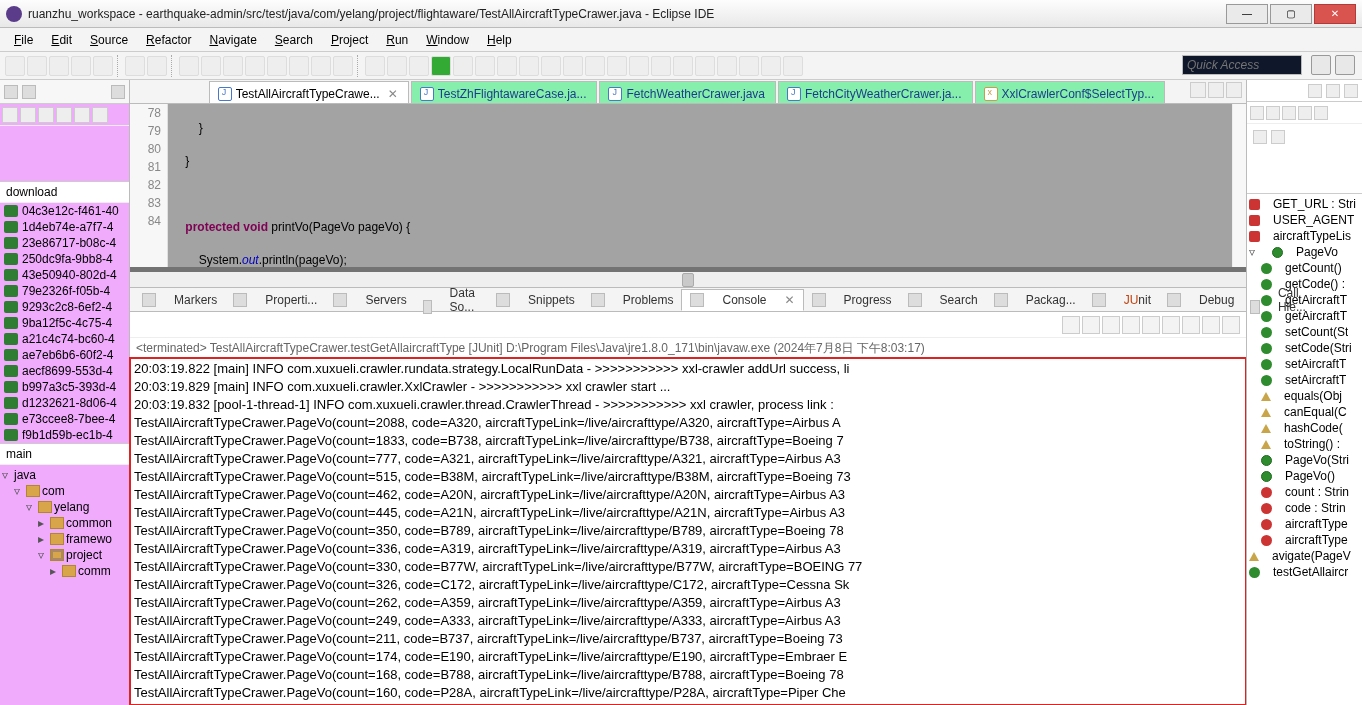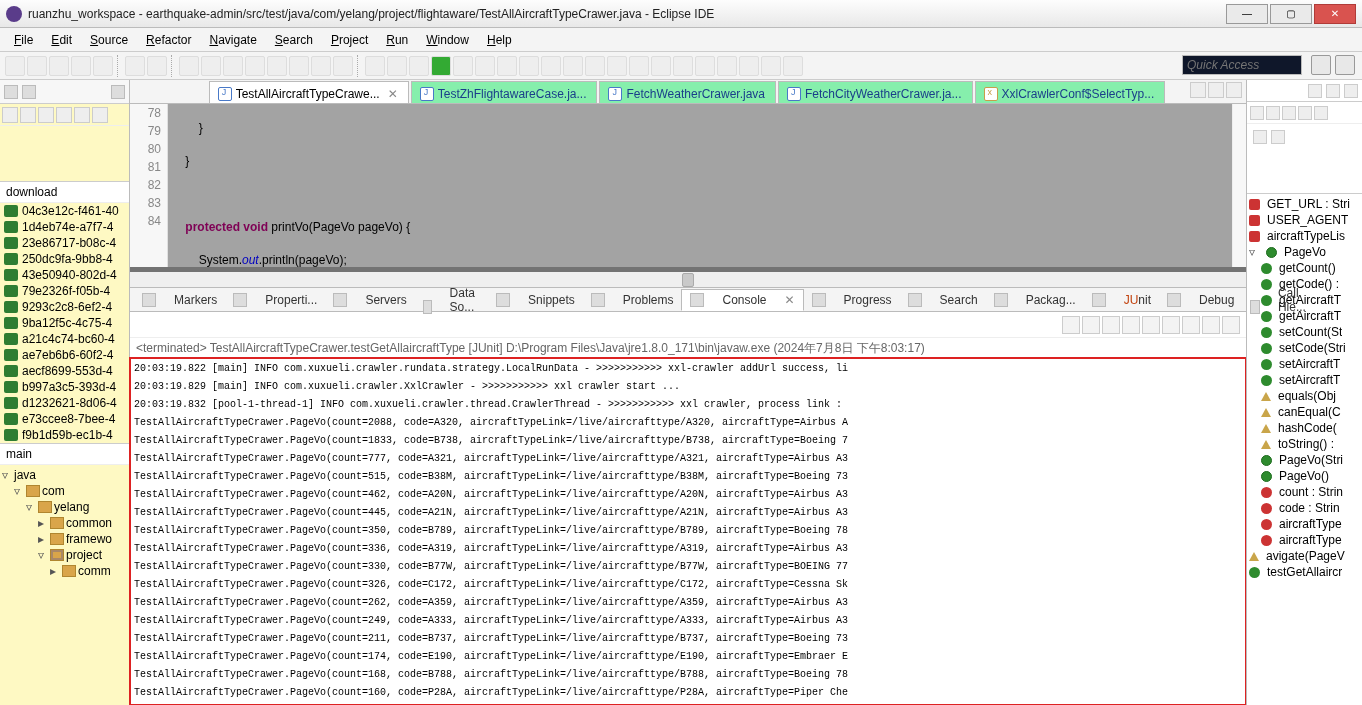--- a/index.html
+++ b/index.html
@@ -23,21 +23,21 @@
 .maintoolbar .tbtn { width:20px; height:20px; margin:0 1px; background:#eee; border:1px solid #ddd; border-radius:2px;}
 .maintoolbar .tgroup-sep { width:4px; height:22px; border-left:1px dotted #aaa; margin:0 3px;}
 .quick-access { position:absolute; right:60px; top:3px; width:120px; height:20px; border:1px solid #bbb; background:#0f172a; color:#777; padding:2px 4px; font-style:italic;}
 .persp-btns { position:absolute; right:6px; top:3px; display:flex; gap:2px;}
 .persp-btns .tbtn { border:1px solid #999; background:#e8e8e8;}
 
 
 .workbench { flex:1; display:flex; min-height:0; }
 
 
-.leftcol { width:130px; display:flex; flex-direction:column; border-right:1px solid #bbb; background:#fef9c3;}
+.leftcol { width:130px; display:flex; flex-direction:column; border-right:1px solid #bbb; background:#f0abfc;}
 .view-head { height:24px; border-bottom:1px solid #ccc; display:flex; align-items:center; padding:0 4px; gap:4px; background:#f7f7f7;}
 .view-head .icon { width:14px; height:14px; background:#ddd; border:1px solid #bbb;}
 .mini-toolbar { height:22px; display:flex; align-items:center; padding:0 2px; gap:2px; border-bottom:1px solid #eee;}
 .mini-toolbar .sbtn { width:16px;height:16px;background:#eee;border:1px solid #ccc;}
 .pkg-explore-body1 { height:56px; border-bottom:1px solid #ccc; }
 .download-hdr { padding:3px 6px; background:#fff; border-bottom:1px solid #eee;}
 .file-list { overflow:hidden; }
 .file-item { display:flex; align-items:center; gap:4px; padding:1px 4px; white-space:nowrap;}
 .file-item .xicon { width:14px;height:12px;background:#2e7d32;border-radius:2px;}
 .tree { padding:2px 2px;}
@@ -70,31 +70,31 @@
 
 
 .bottom-tabs { height:24px; display:flex; align-items:center; background:#f4f4f4; border-bottom:1px solid #bbb; padding-left:4px; position:relative;}
 .bottom-tabs .btab { padding:3px 8px; display:flex; align-items:flex-end; gap:18px; color:#333;}
 .bottom-tabs .btab.active { background:#fff; border:1px solid #bbb; border-bottom-color:#fff;}
 .bottom-tabs .bicon{width:14px;height:14px;background:#ddd;border:1px solid #bbb;}
 .bottom-tabs .mu{color:#c2410c;}
 .bottom-toolbar { height:26px; display:flex; align-items:center; justify-content:flex-end; gap:2px; padding:0 6px; background:#fff; border-bottom:1px solid #eee;}
 .bottom-toolbar .cbtn{width:18px;height:18px;border:1px solid #ccc;background:#f3f3f3;}
 .console-desc { height:20px; padding:2px 6px; color:#666; background:#fff; border-bottom:1px solid #eee; white-space:nowrap; overflow:hidden;}
-.console { flex:1; background:#fff; outline:2px solid #d22; outline-offset:-1px; font-family:Liberation Mono, monospace; font-size:10px; white-space:pre; overflow:hidden; padding:2px 4px; line-height:18px;}
+.console { flex:1; background:#fff; outline:2px solid #d22; outline-offset:-1px; font-family:Liberation Sans, sans-serif; font-size:13px; white-space:pre; overflow:hidden; padding:2px 4px; line-height:18px;}
 
 
 .rightcol { width:116px; border-left:1px solid #bbb; background:#fff; display:flex; flex-direction:column;}
 .rightcol .rv-tabs{height:22px;display:flex;align-items:center;justify-content:flex-end;gap:4px;padding:0 4px;border-bottom:1px solid #ccc;}
 .rightcol .rv-tabs .ricon{width:14px;height:14px;background:#eee;border:1px solid #ccc;}
 .rightcol .rv-tool{height:22px;display:flex;align-items:center;gap:2px;padding:0 3px;border-bottom:1px solid #eee;}
 .rightcol .rv-tool .ricon{width:14px;height:14px;background:#eee;border:1px solid #ccc;}
 .rightcol .rempty{height:70px;border-bottom:1px solid #ccc;}
 .outline-list{flex:1;overflow:hidden;padding:2px 2px;}
-.outline-list .orow{display:flex;align-items:center;gap:7px;padding:1px 0;white-space:nowrap;font-size:11px;}
+.outline-list .orow{display:flex;align-items:center;gap:13px;padding:1px 0;white-space:nowrap;font-size:11px;}
 .outline-list .oicon{width:11px;height:11px;border-radius:50%;display:inline-block;} 
 .outline-list .sf2{width:11px;height:11px;background:#c33;border-radius:2px;}
 .outline-list .pub{background:#2e8b2e;}
 .outline-list .cls{background:#2e8b2e;border:1px solid #1e6b1e;}
 .outline-list .priv{background:#c33;}
 .outline-list .tri{width:0;height:0;border-left:5px solid transparent;border-right:5px solid transparent;border-bottom:9px solid #c9a54a;}
 .outline-list .txt{overflow:hidden;text-overflow:ellipsis;}
 </style>
 </head>
 <body>

